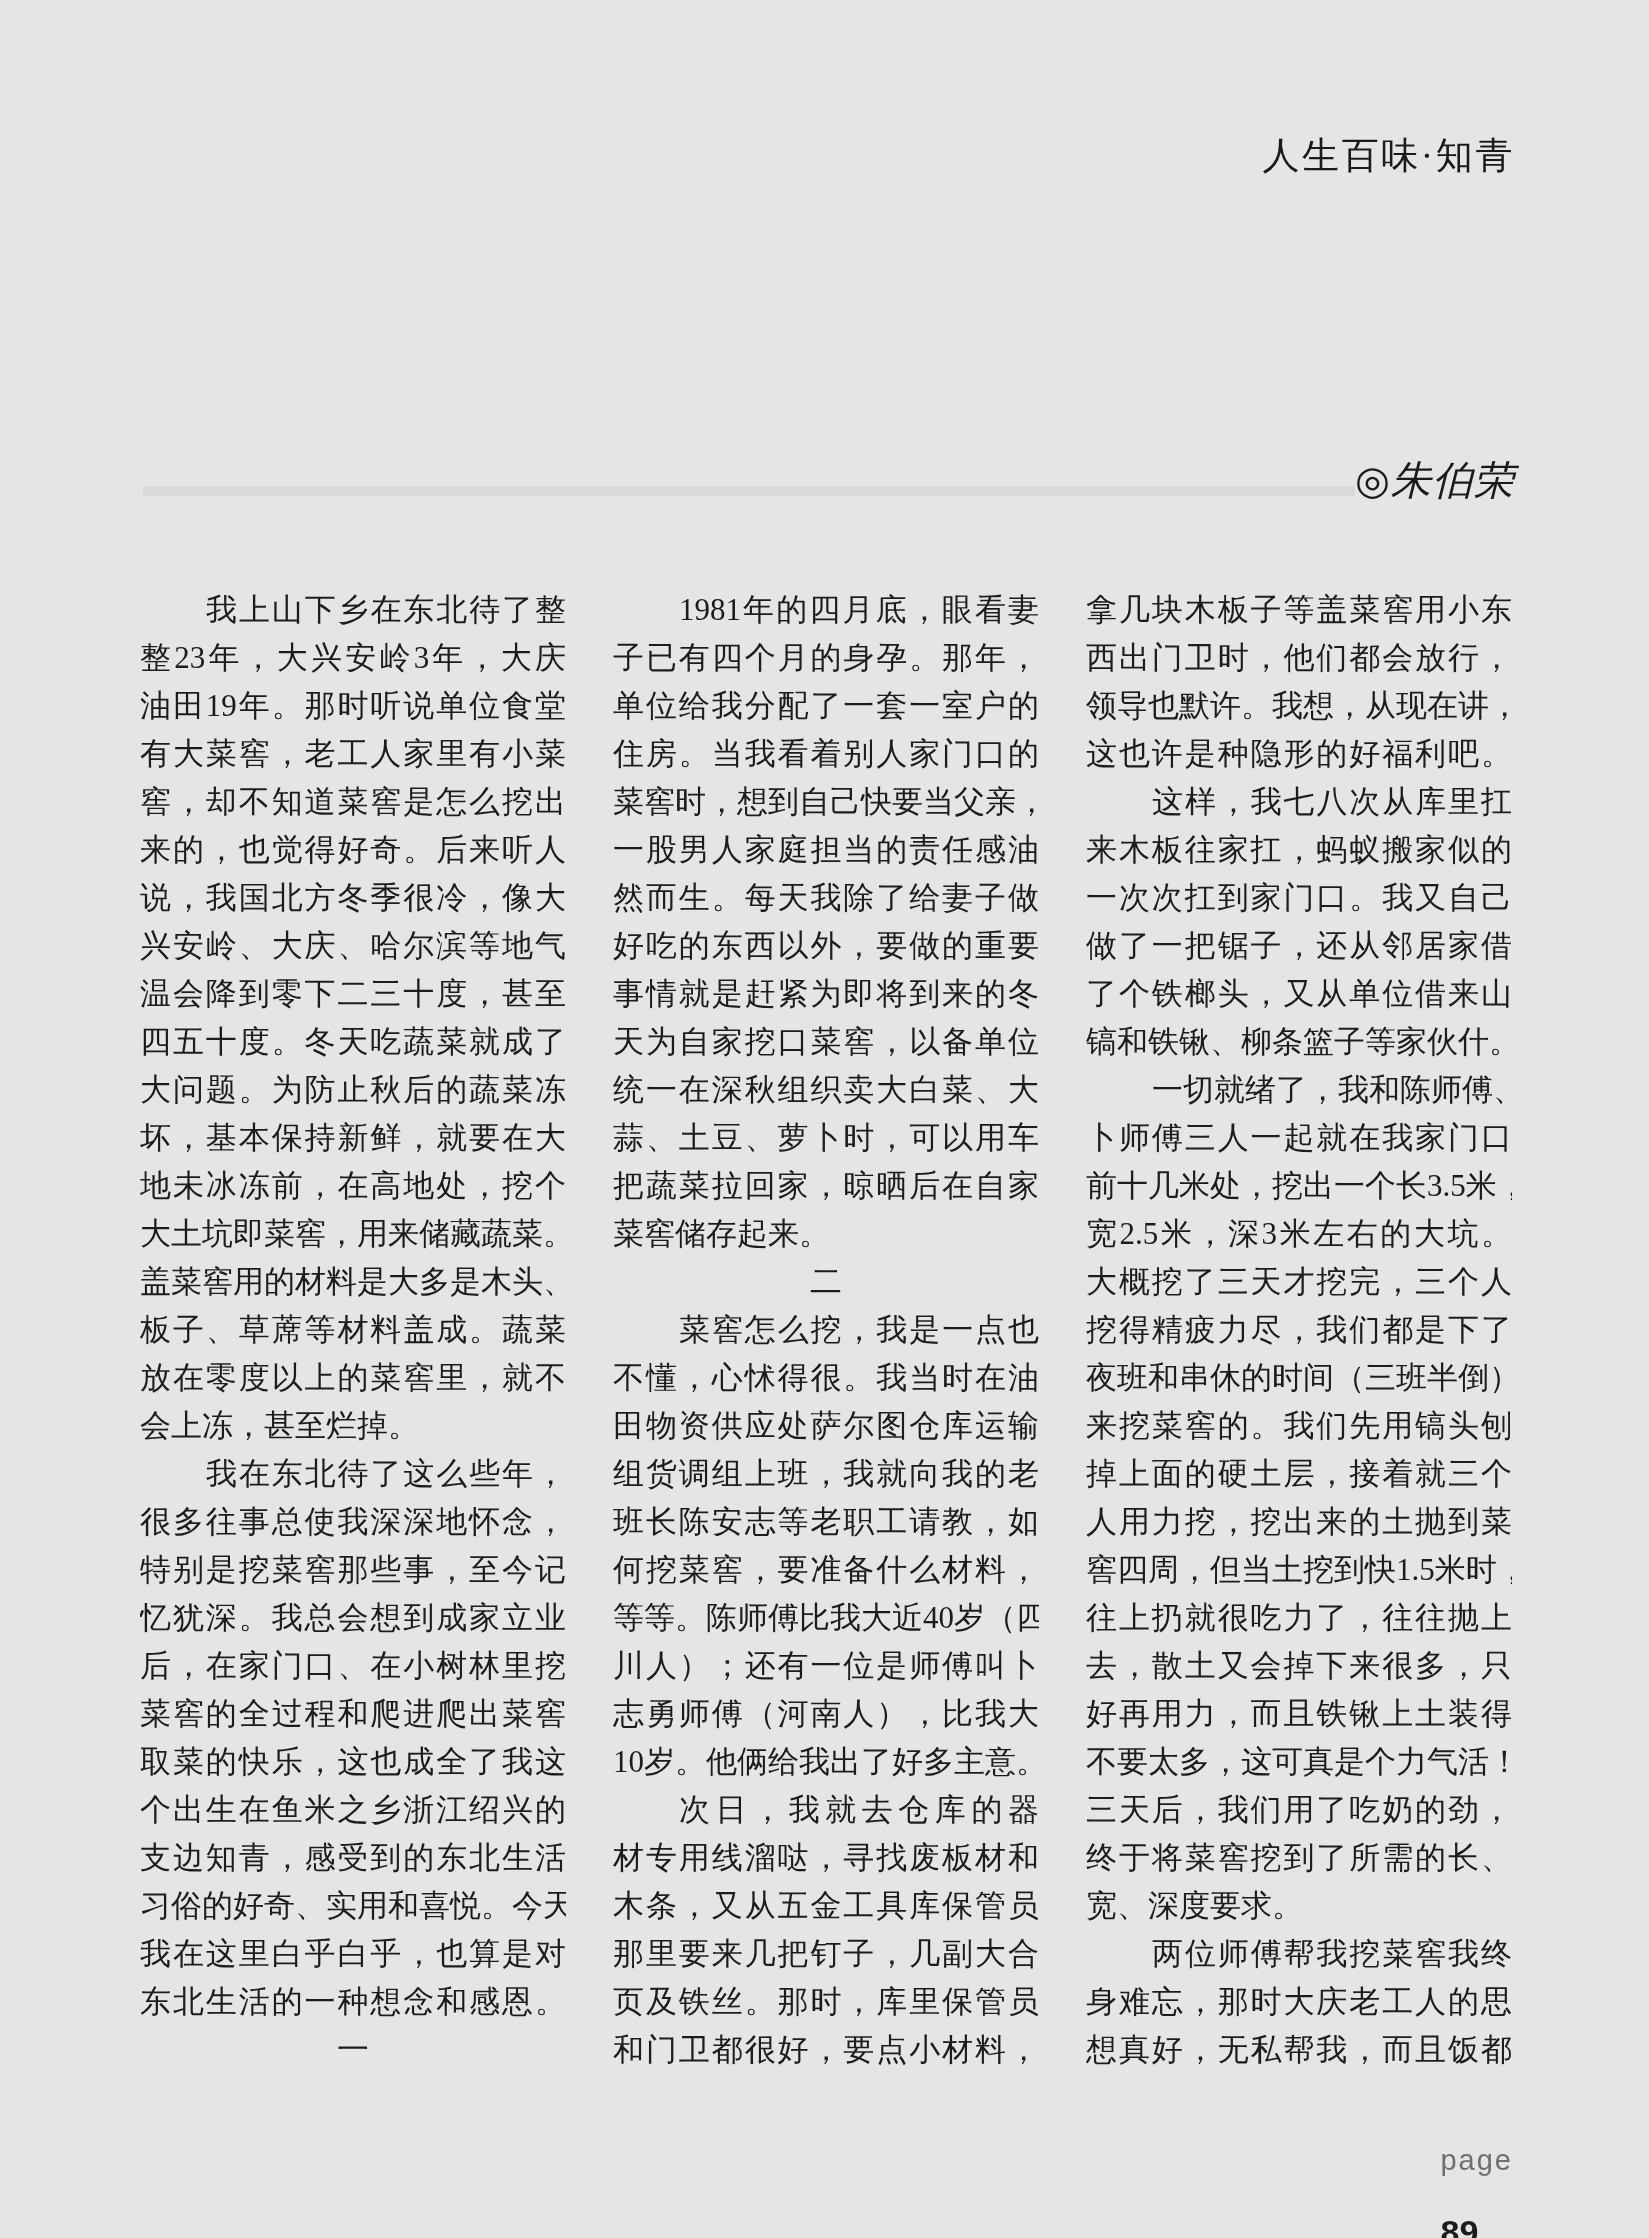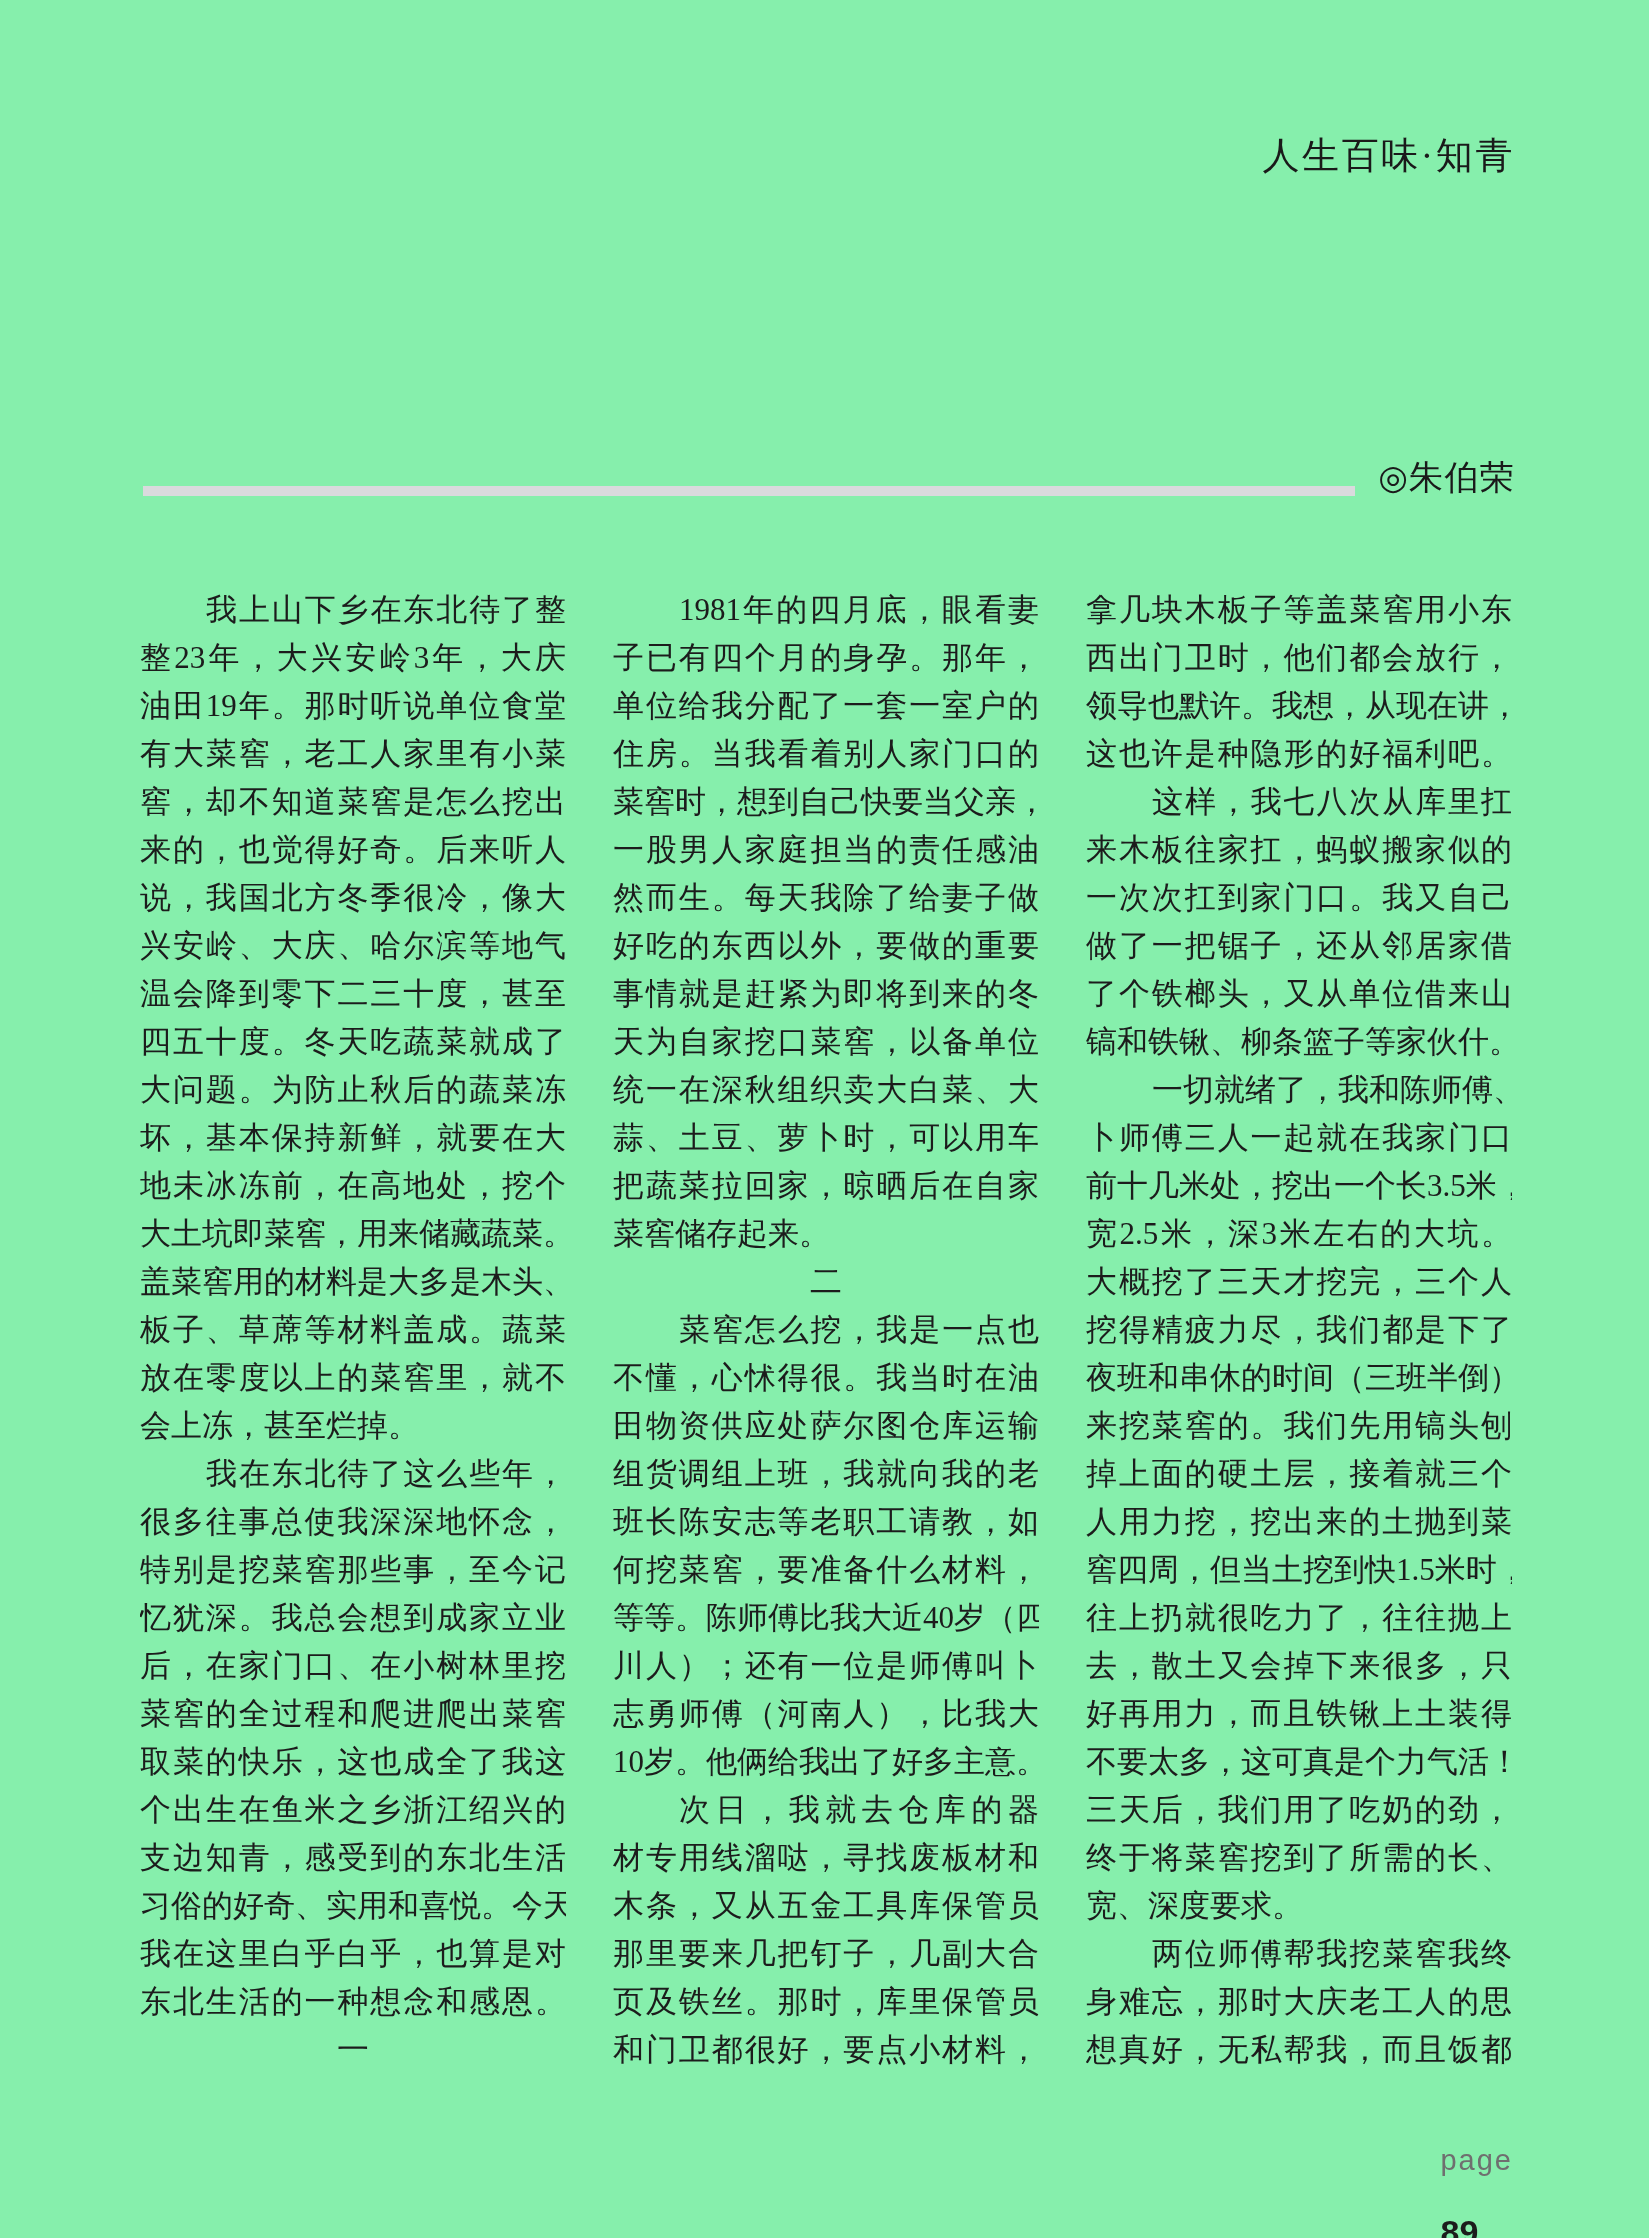--- a/index.html
+++ b/index.html
@@ -4,21 +4,21 @@
 <style>
   html, body { margin: 0; padding: 0; }
   body {
     width: 1650px; height: 2239px;
     background: #ffffff;
     position: relative;
     font-family: "Liberation Serif", "DejaVu Serif", serif;
     color: #1c1c1c;
     overflow: hidden;
   }
-  .page { position: absolute; inset: 0; background: #86efac; }
+  .page { position: absolute; inset: 0; background: #e5e5e5; }
 
   .page-header {
     position: absolute;
     top: 137px; right: 135px;
     font-size: 37px; line-height: 1;
     letter-spacing: 2.6px;
     color: #1a1a1a;
     font-family: "Liberation Serif", "DejaVu Serif", serif;
   }
 
@@ -36,23 +36,24 @@
   .title-rule {
     position: absolute;
     left: 143px; top: 486px;
     width: 1212px; height: 10px;
     background: #dadadd;
   }
 
   .article-author {
     position: absolute;
     top: 461px; right: 135px;
-    font-size: 34px; line-height: 1;
+    font-size: 40px; line-height: 1;
     letter-spacing: 1.3px;
     color: #1a1a1a;
+    font-style: italic;
   }
 
   .columns {
     position: absolute;
     left: 140px; top: 586px;
     width: 1371px;
     display: flex;
     gap: 47px;
   }
   .column { width: 426px; }

